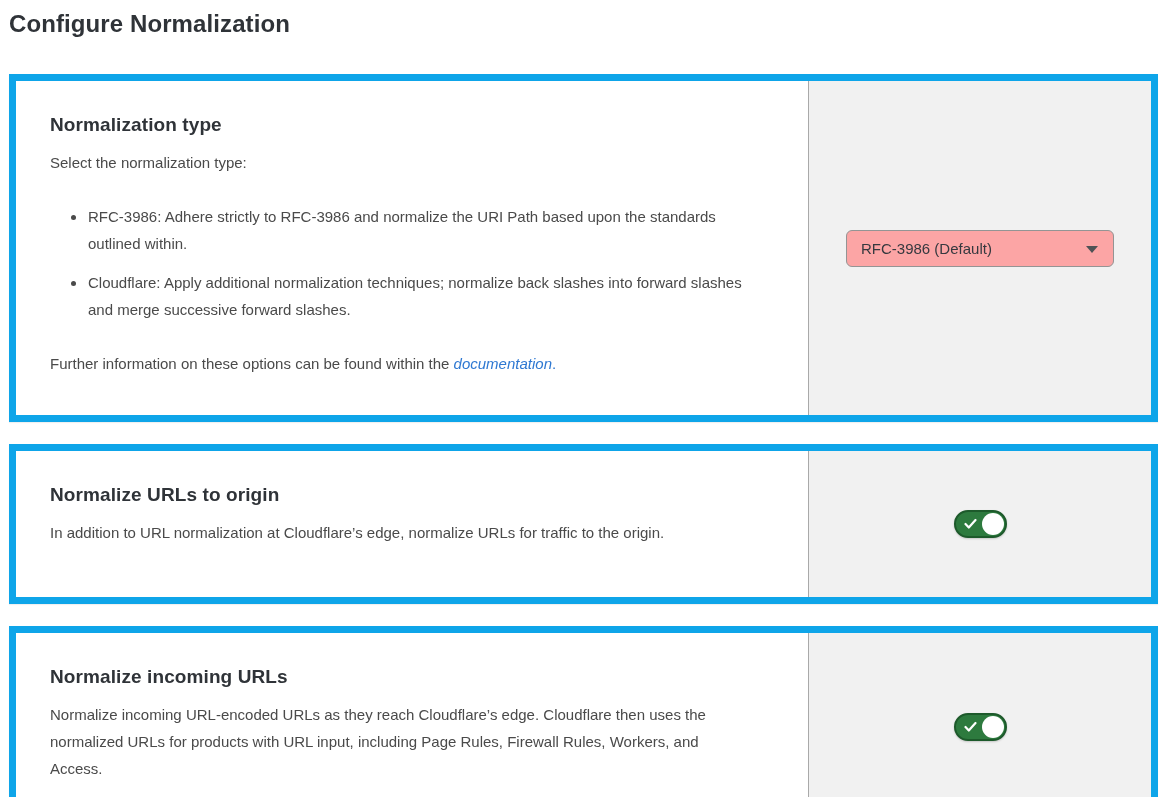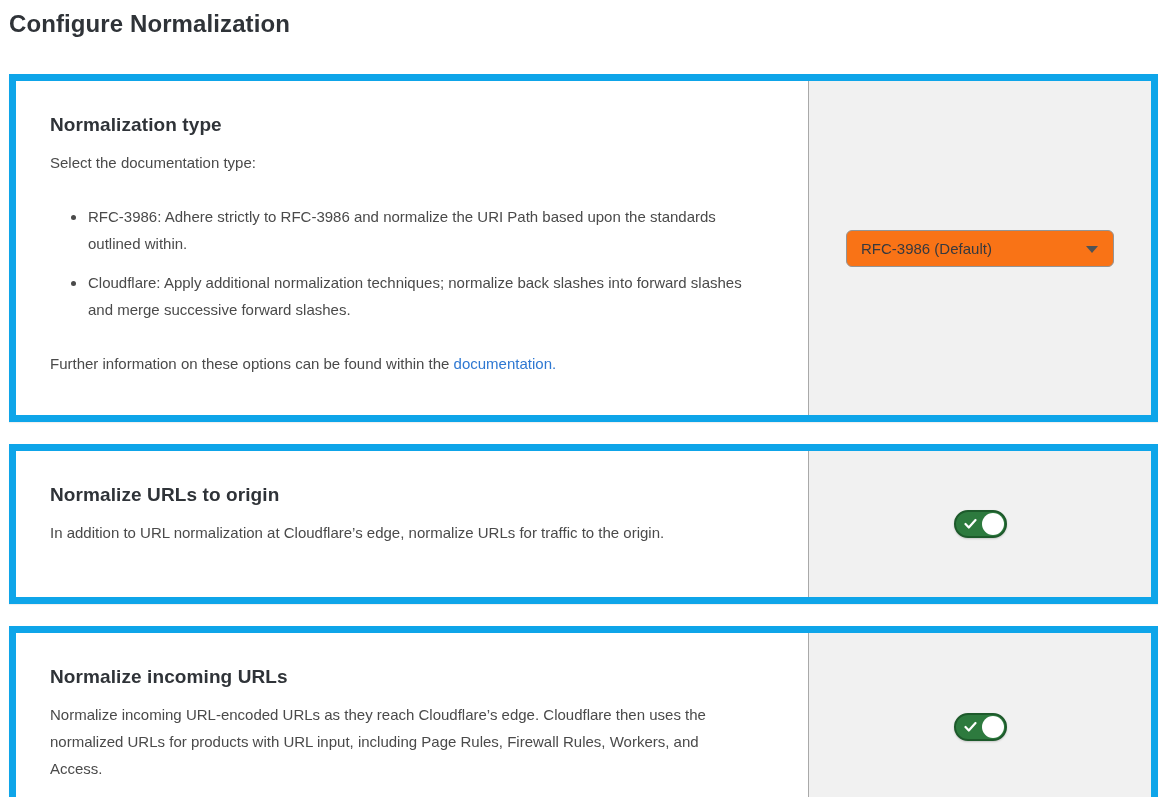--- a/index.html
+++ b/index.html
@@ -75,27 +75,28 @@
     padding-left: 1px;
     margin-top: 12px;
   }
   .footer-line {
     margin-top: 27px;
   }
   .doc-link {
     color: #2e78d2;
     text-decoration: none;
     cursor: pointer;
+    font-style: italic;
   }
   .link-color { color: #2e78d2; }
   
   .select-control {
     width: 268px;
     height: 37px;
-    background: #f97316;
+    background: #fca5a5;
     border: 1px solid #949494;
     border-radius: 6px;
     display: flex;
     align-items: center;
     justify-content: space-between;
     padding: 0 15px 0 14px;
     cursor: pointer;
   }
   .select-value {
     font-size: 15px;
@@ -143,21 +144,21 @@
 
 <div class="page">
 
   <h1 class="page-title">Configure Normalization</h1>
 
   <div class="cards">
 
     <section class="card card-1">
       <div class="card-left">
         <h2 class="card-title">Normalization type</h2>
-        <p class="body-text">Select the documentation type:</p>
+        <p class="body-text">Select the normalization type:</p>
         <ul class="bullet-list">
           <li>RFC-3986: Adhere strictly to RFC-3986 and normalize the URI Path based upon the standards outlined within.</li>
           <li>Cloudflare: Apply additional normalization techniques; normalize back slashes into forward slashes and merge successive forward slashes.</li>
         </ul>
         <p class="body-text footer-line"><span>Further information on these options can be found within the </span><a class="doc-link">documentation</a><span class="link-color">.</span></p>
       </div>
       <div class="card-right">
         <div class="select-control">
           <span class="select-value">RFC-3986 (Default)</span>
           <span class="chevron"></span>

